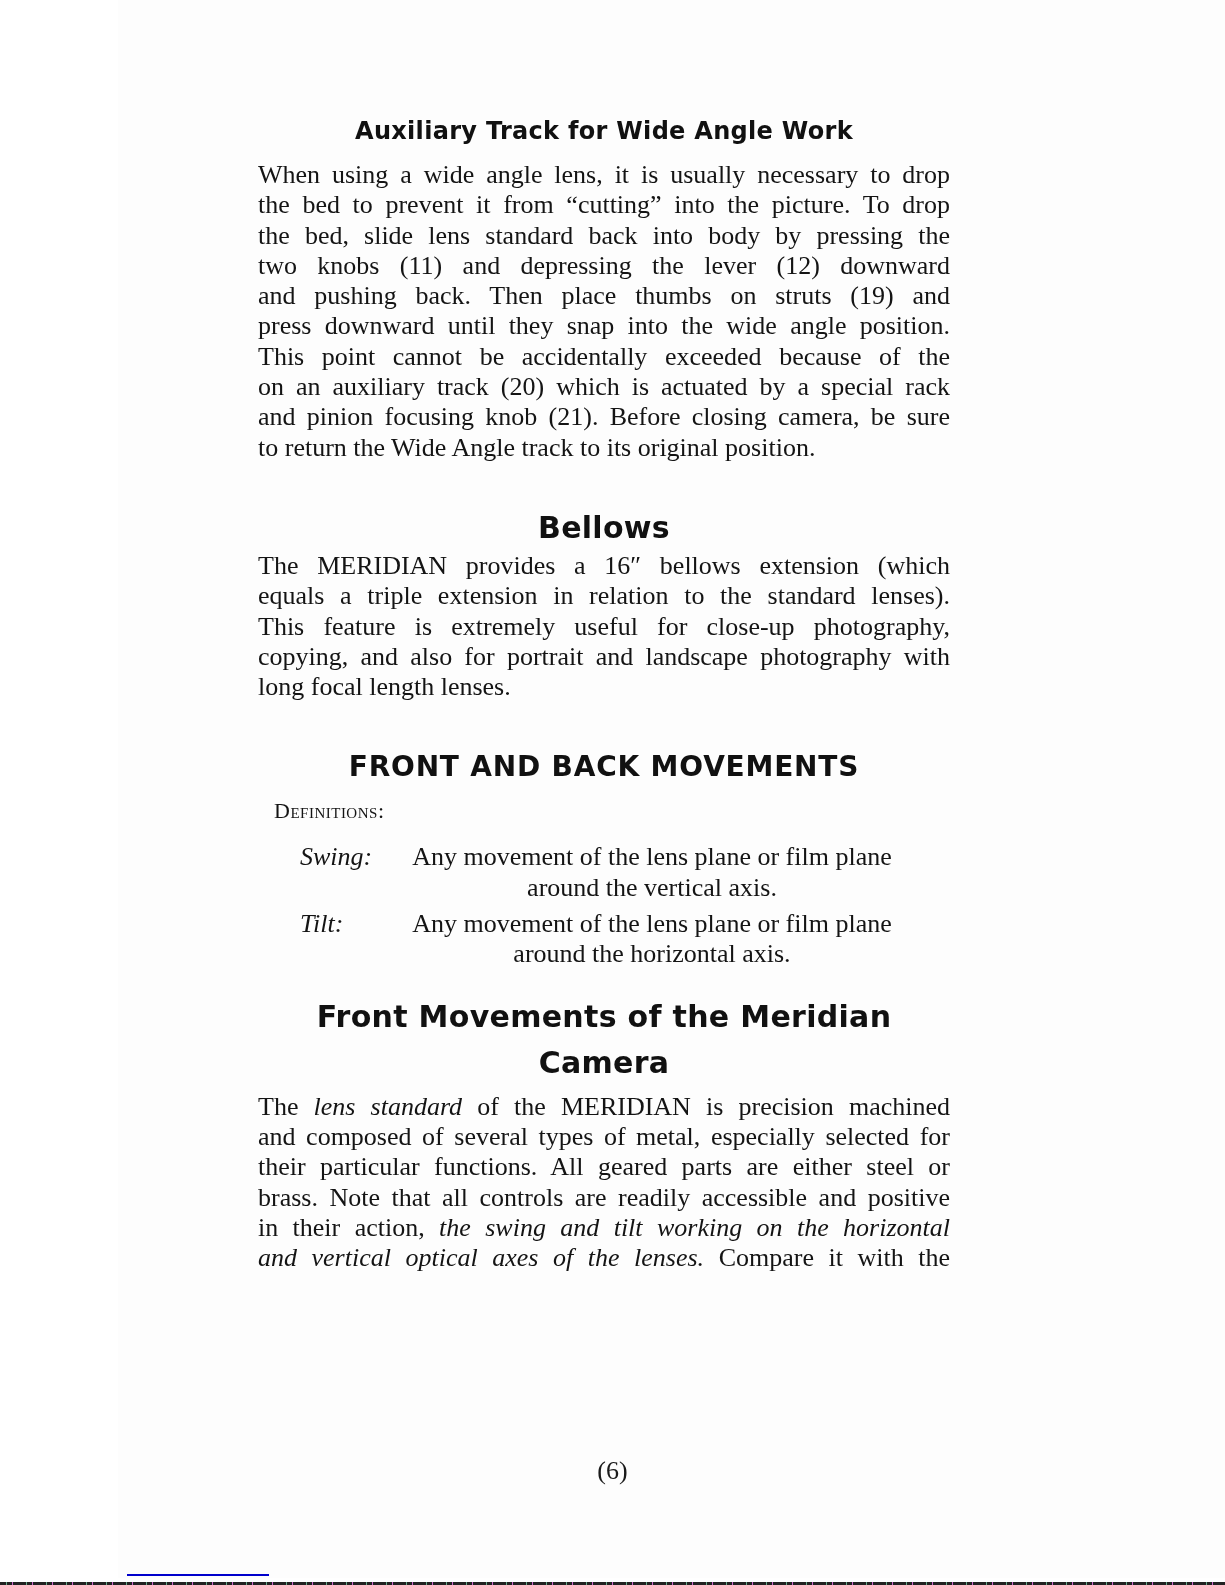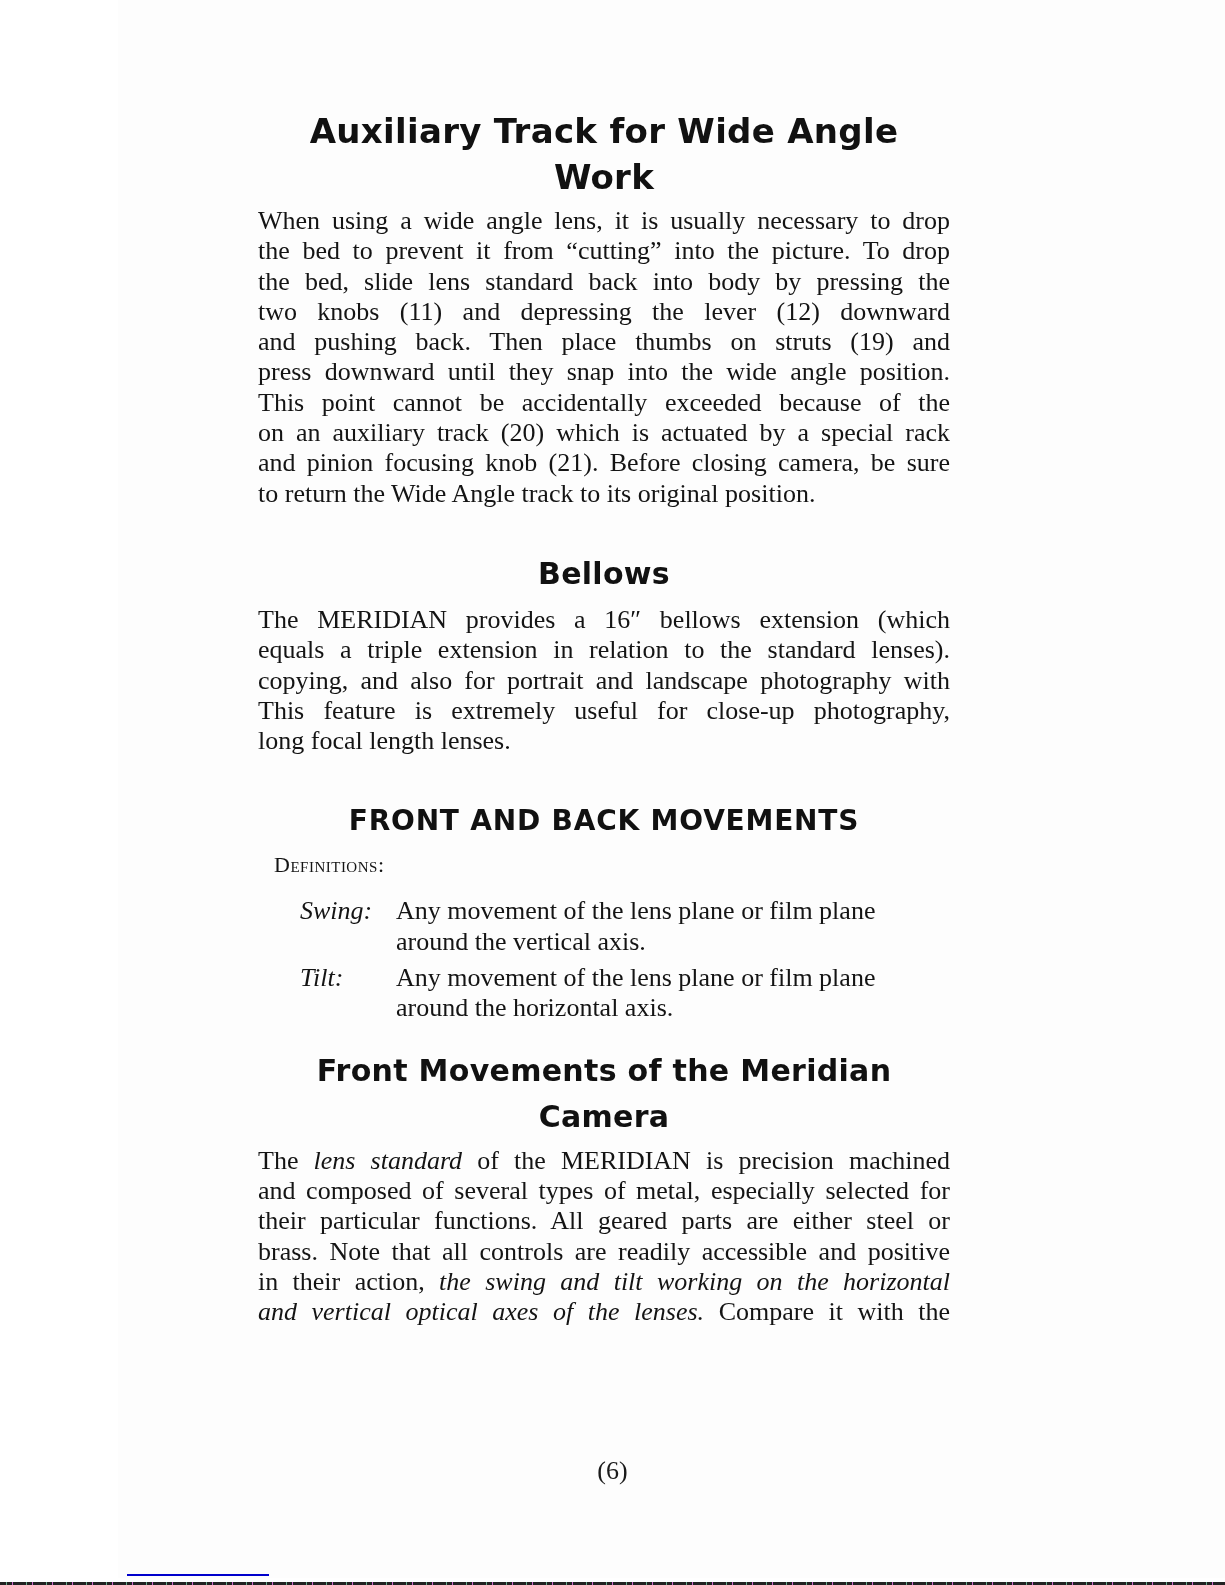--- a/index.html
+++ b/index.html
@@ -28,21 +28,21 @@
     .content {
       position: absolute;
       left: 258px;
       top: 108px;
       width: 692px;
       color: #141414;
     }
     .heading {
       font-family: "DejaVu Sans", sans-serif;
       font-weight: bold;
-      font-size: 34px;
+      font-size: 24px;
       text-align: center;
       letter-spacing: 0.3px;
       margin: 0;
       color: #111111;
       line-height: 46px;
     }
     .heading.small {
       font-size: 30px;
     }
     .heading.caps {
@@ -84,20 +84,21 @@
       line-height: 30.3px;
       margin-left: 42px;
     }
     .def-term {
       width: 96px;
       font-style: italic;
       flex: none;
     }
     .def-text {
       width: 512px;
+      text-align: center;
     }
     .page-number {
       position: absolute;
       left: 0; width: 1225px;
       top: 1456px;
       text-align: center;
       font-family: "Liberation Serif", serif;
       font-size: 26px;
       color: #1a1a1a;
     }
@@ -132,25 +133,25 @@
     <span class="line">two knobs (11) and depressing the lever (12) downward</span>
     <span class="line">and pushing back. Then place thumbs on struts (19) and</span>
     <span class="line">press downward until they snap into the wide angle position.</span>
     <span class="line">This point cannot be accidentally exceeded because of the</span>
     <span class="line">on an auxiliary track (20) which is actuated by a special rack</span>
     <span class="line">and pinion focusing knob (21). Before closing camera, be sure</span>
     <span class="line last">to return the Wide Angle track to its original position.</span>
   </div>
 
   <h2 class="heading small" style="margin-top:42px;">Bellows</h2>
-  <div class="para" style="margin-top:8px;">
+  <div class="para" style="">
     <span class="line">The MERIDIAN provides a 16″ bellows extension (which</span>
     <span class="line">equals a triple extension in relation to the standard lenses).</span>
+    <span class="line">This feature is extremely useful for close-up photography,</span>
     <span class="line">copying, and also for portrait and landscape photography with</span>
-    <span class="line">This feature is extremely useful for close-up photography,</span>
     <span class="line last">long focal length lenses.</span>
   </div>
 
   <h2 class="heading caps" style="margin-top:42px;">FRONT AND BACK MOVEMENTS</h2>
   <p class="definitions-label" style="margin-top:6px;">Definitions:</p>
   <div style="margin-top:12px;">
     <div class="def-row">
       <span class="def-term">Swing:</span>
       <span class="def-text">
         <span style="display:block">Any movement of the lens plane or film plane</span>

